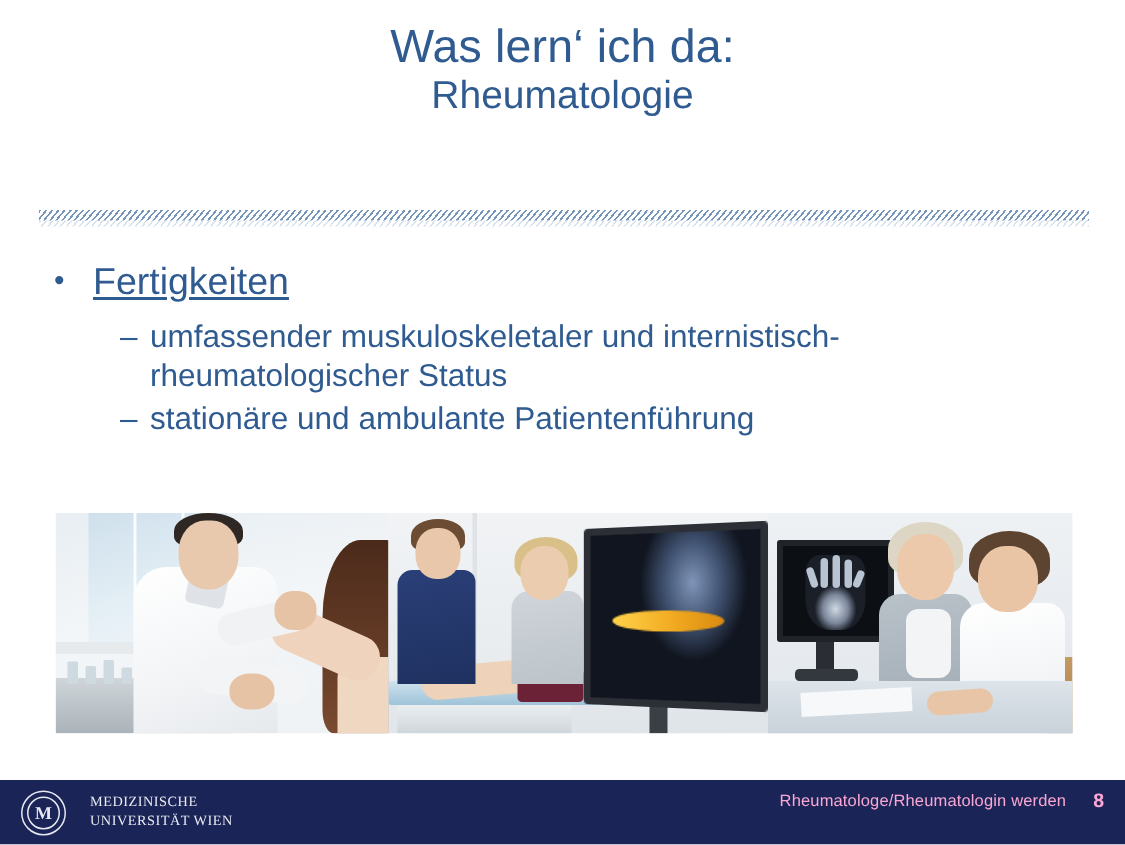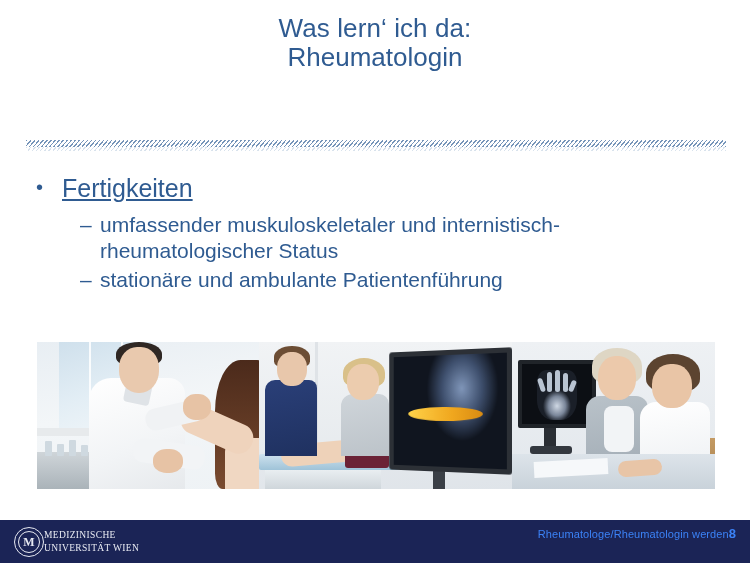--- a/index.html
+++ b/index.html
@@ -25,21 +25,21 @@
   .title-block {
     position: absolute;
     left: 40px;
     top: 14px;
     width: 670px;
     text-align: center;
     color: #2f5b91;
     line-height: 1.12;
   }
   .title-line1 {
-    font-size: 26px;
+    font-size: 31px;
     letter-spacing: 0.1px;
   }
   .title-line2, .title-line3 {
     font-size: 26px;
     letter-spacing: 0px;
   }
 
   
   .divider {
     position: absolute;
@@ -378,50 +378,50 @@
   .logo-seal:before {
     content:""; position:absolute; left:2.6px; top:2.6px; right:2.6px; bottom:2.6px;
     border-radius:50%; border:1.1px solid #e7e9f2;
   }
   .logo-mono {
     position:absolute; left:7.5px; top:7.5px; width:13px; height:13px;
     color:#e7e9f2; font-size:12px; line-height:13px; text-align:center;
     font-family:"Liberation Serif", serif; font-weight:bold;
   }
   .logo-text {
-    margin-left: 0;
+    margin-left: 16px;
     color: #e9ebf3;
     font-family: "Liberation Serif", serif;
     font-size: 9.5px;
     line-height: 1.32;
     letter-spacing: 0.35px;
   }
   .footer-right {
     position: absolute;
     right: 14px; top: 0; height: 27px;
-    display: flex; align-items: center; 
-    color: #3b82f6;
+    display: flex; align-items: center; gap: 18px;
+    color: #f9a8d4;
   }
   .footer-caption {
     font-size: 11px;
     letter-spacing: 0.1px;
   }
   .footer-page {
     font-size: 13px;
     font-weight: bold;
   }
 </style>
 </head>
 <body>
 
 <div class="slide">
 
   <div class="title-block">
     <div class="title-line1">Was lern‘ ich da:</div>
-    <div class="title-line3">Rheumatologin</div>
+    <div class="title-line3">Rheumatologie</div>
   </div>
 
   <div class="divider"></div>
   <div class="divider-under"></div>
 
   <div class="body-block">
 
     <div class="bullet-l1">
       <span class="marker">•</span>
       <span class="text">Fertigkeiten</span>

